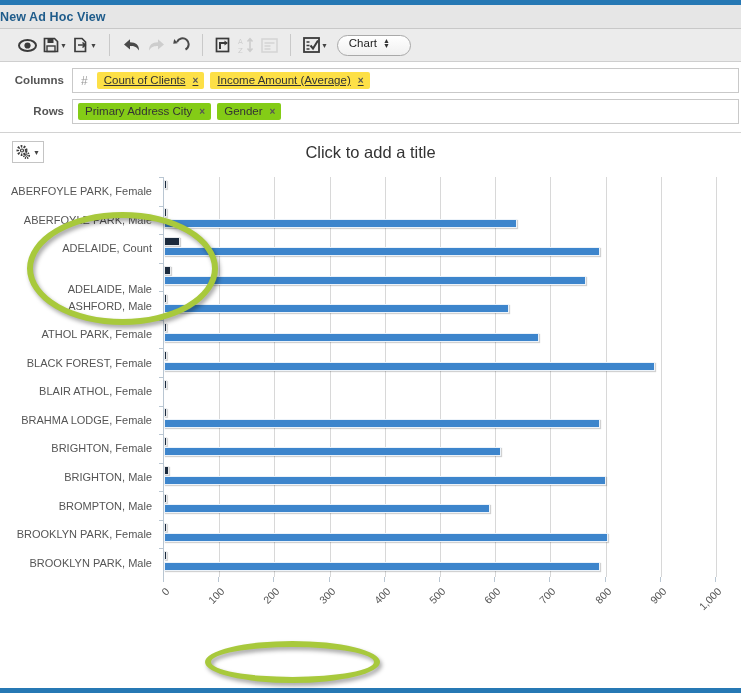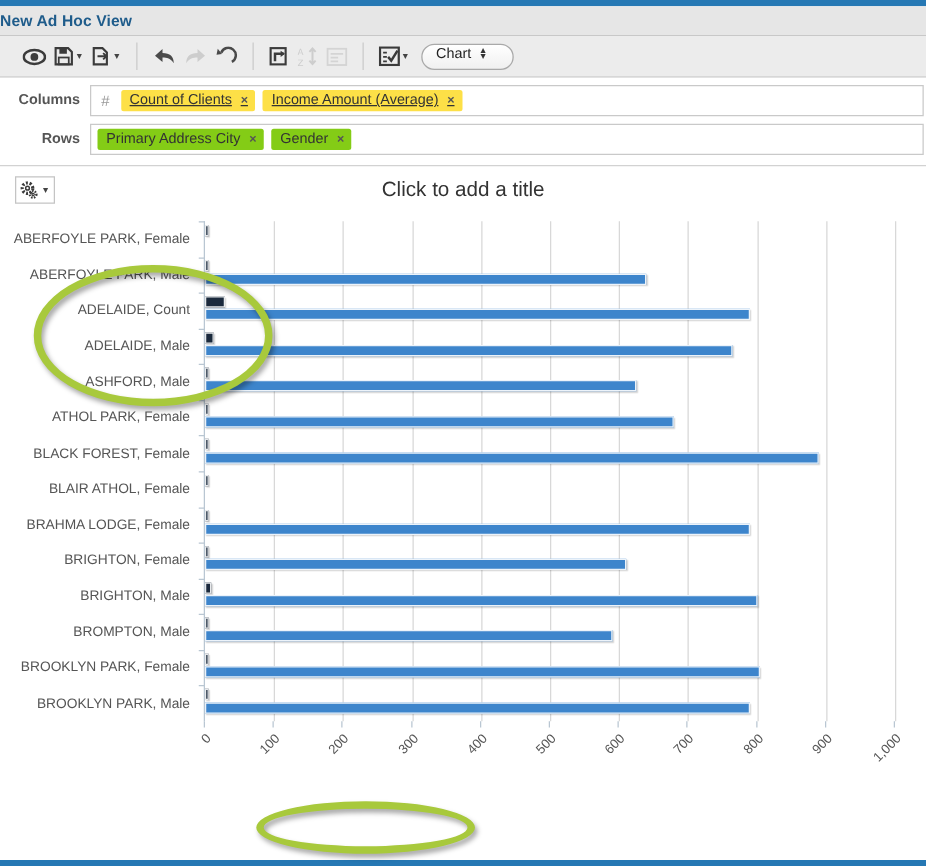--- a/index.html
+++ b/index.html
@@ -317,21 +317,21 @@
       <span class="caret">▼</span>
     </div>
     <div class="chart-title">Click to add a title</div>
   </div>
 
   <div class="plot-wrap">
     <div class="ylabels">
         <div class="ylab" style="top: 14.2857px;">ABERFOYLE PARK, Female</div>
         <div class="ylab" style="top: 42.8571px;">ABERFOYLE PARK, Male</div>
         <div class="ylab" style="top: 71.4286px;">ADELAIDE, Count</div>
-        <div class="ylab" style="top: 100px;">ADELAIDE, Male</div>
+        <div class="ylab" style="top: 112px;">ADELAIDE, Male</div>
         <div class="ylab" style="top: 128.571px;">ASHFORD, Male</div>
         <div class="ylab" style="top: 157.143px;">ATHOL PARK, Female</div>
         <div class="ylab" style="top: 185.714px;">BLACK FOREST, Female</div>
         <div class="ylab" style="top: 214.286px;">BLAIR ATHOL, Female</div>
         <div class="ylab" style="top: 242.857px;">BRAHMA LODGE, Female</div>
         <div class="ylab" style="top: 271.429px;">BRIGHTON, Female</div>
         <div class="ylab" style="top: 300px;">BRIGHTON, Male</div>
         <div class="ylab" style="top: 328.571px;">BROMPTON, Male</div>
         <div class="ylab" style="top: 357.143px;">BROOKLYN PARK, Female</div>
         <div class="ylab" style="top: 385.714px;">BROOKLYN PARK, Male</div>

